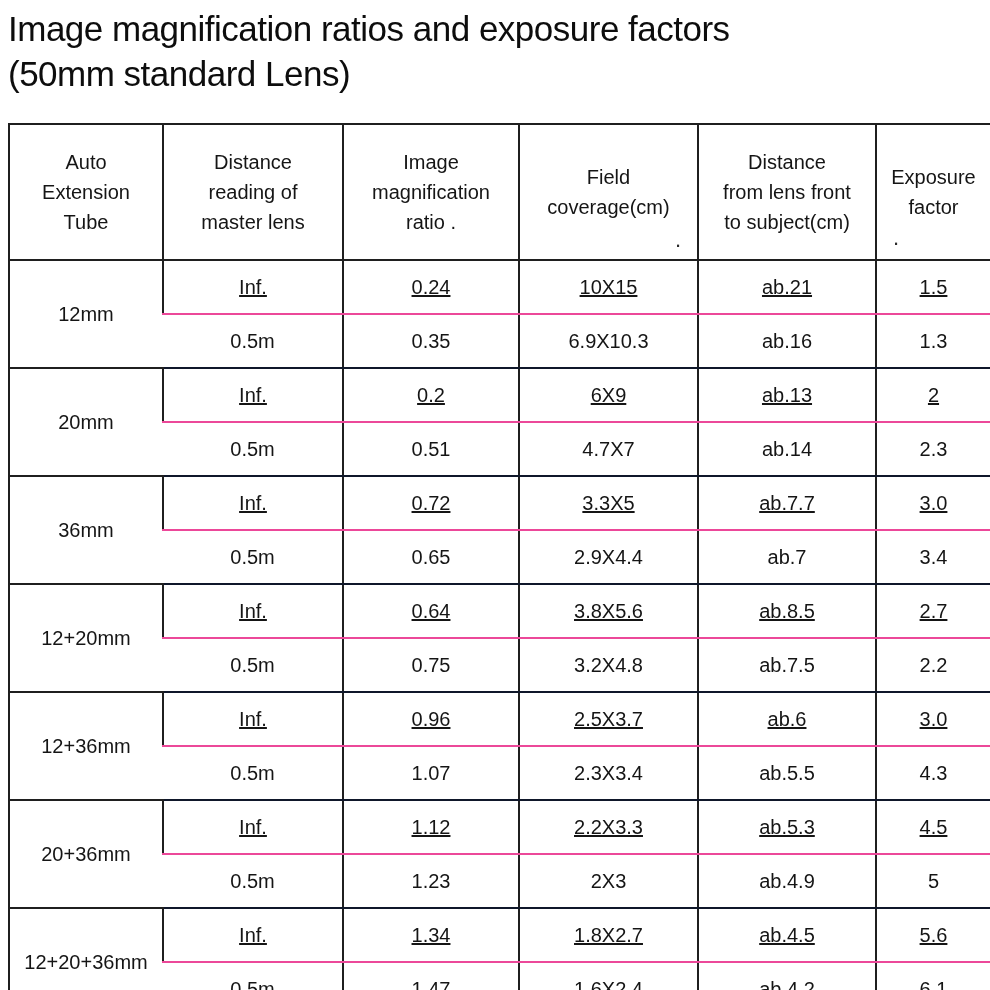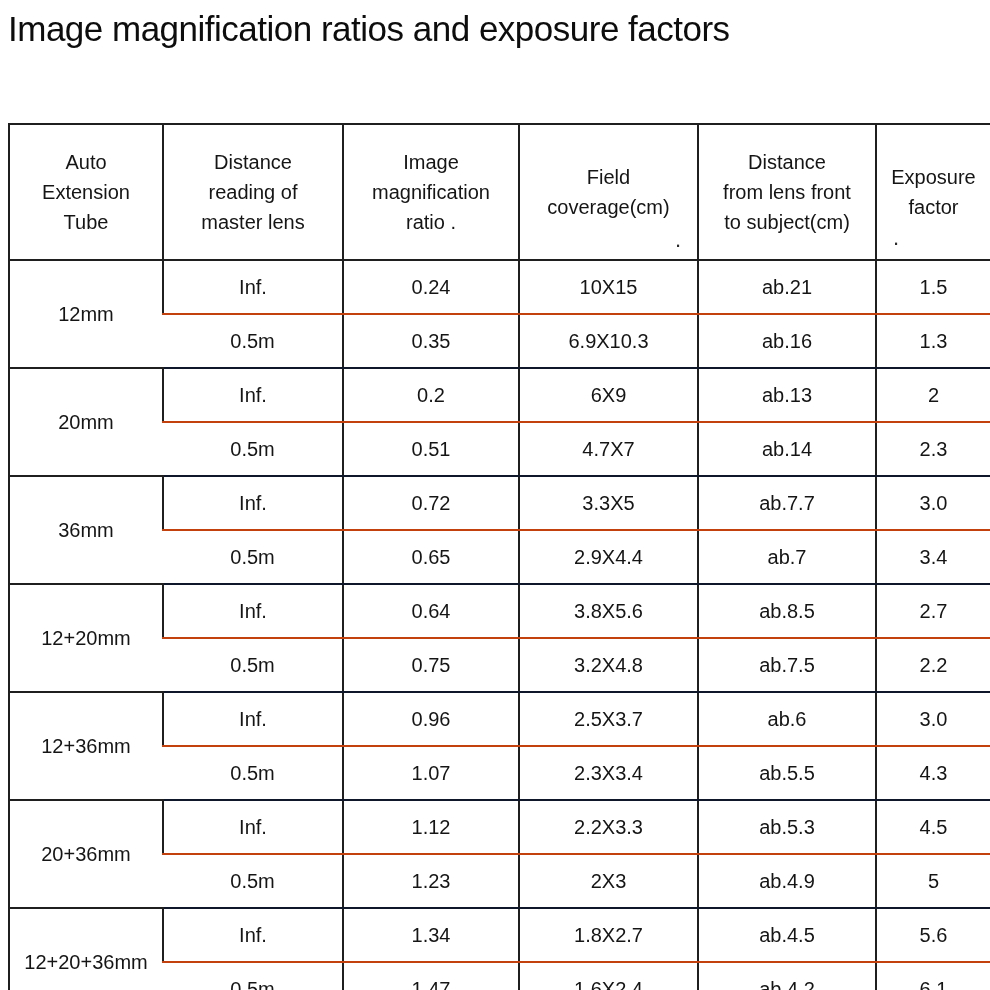--- a/index.html
+++ b/index.html
@@ -64,36 +64,38 @@
     font-size: 22px;
     color: #2a2a2a;
     line-height: 10px;
   }
   .dot-br { right: 16px; bottom: 14px; }
   .dot-bl { left: 16px; bottom: 16px; }
   td.cell {
     height: 52px;
   }
   tr.mid td.cell {
-    border-bottom: 2px solid #c2410c;
+    border-bottom: 2px solid #ec4899;
+    text-decoration: underline;
   }
   tr.grp-end td.cell {
     border-bottom: 2px solid #0f172a;
   }
   td.tube {
     border-bottom: 2px solid #1f1f1f;
   }
 </style>
 </head>
 <body>
 
 <div class="page">
 
   <div class="title">
     <div class="title-line">Image magnification ratios and exposure factors</div>
+    <div class="title-line">(50mm standard Lens)</div>
   </div>
 
   <table class="mag-table">
     <colgroup>
       <col style="width:154px">
       <col style="width:180px">
       <col style="width:176px">
       <col style="width:179px">
       <col style="width:178px">
       <col>

